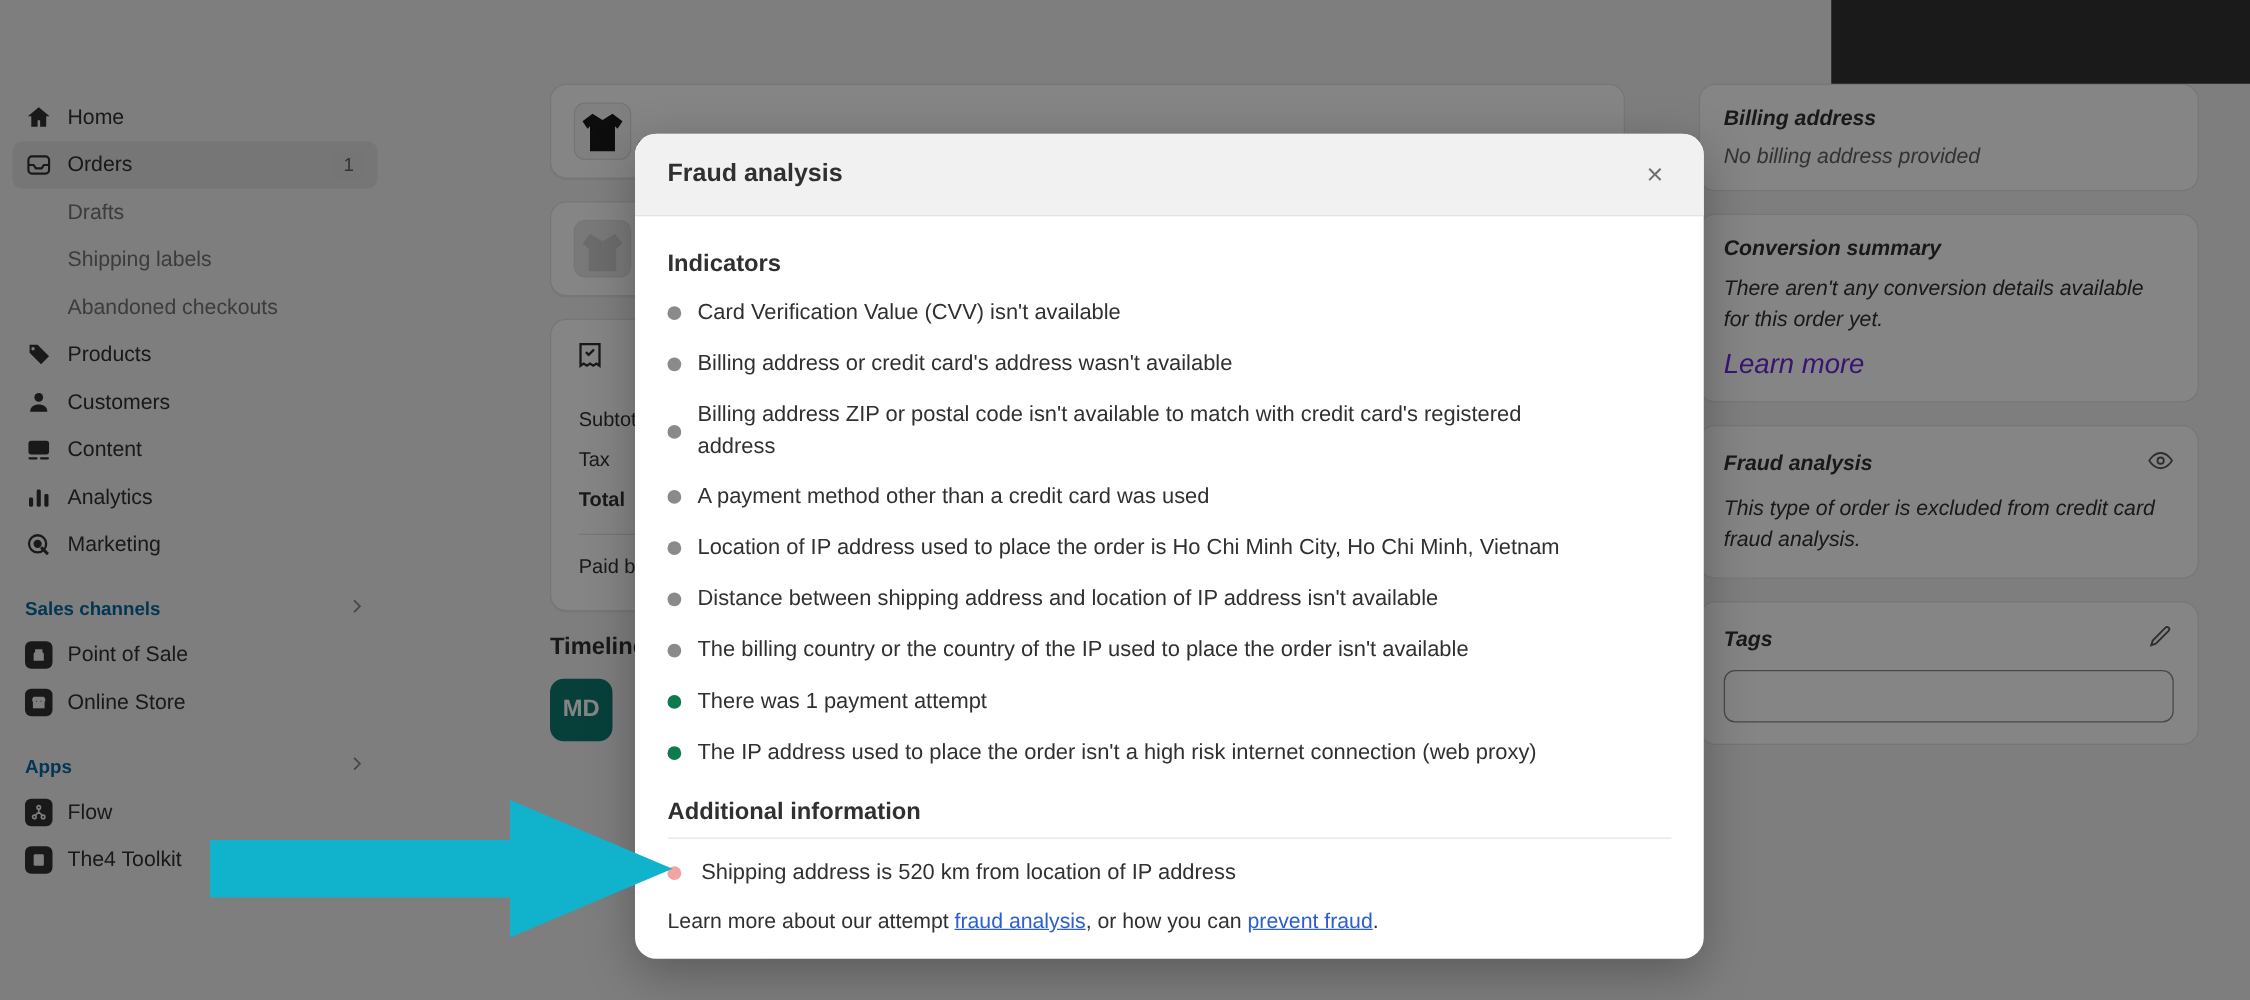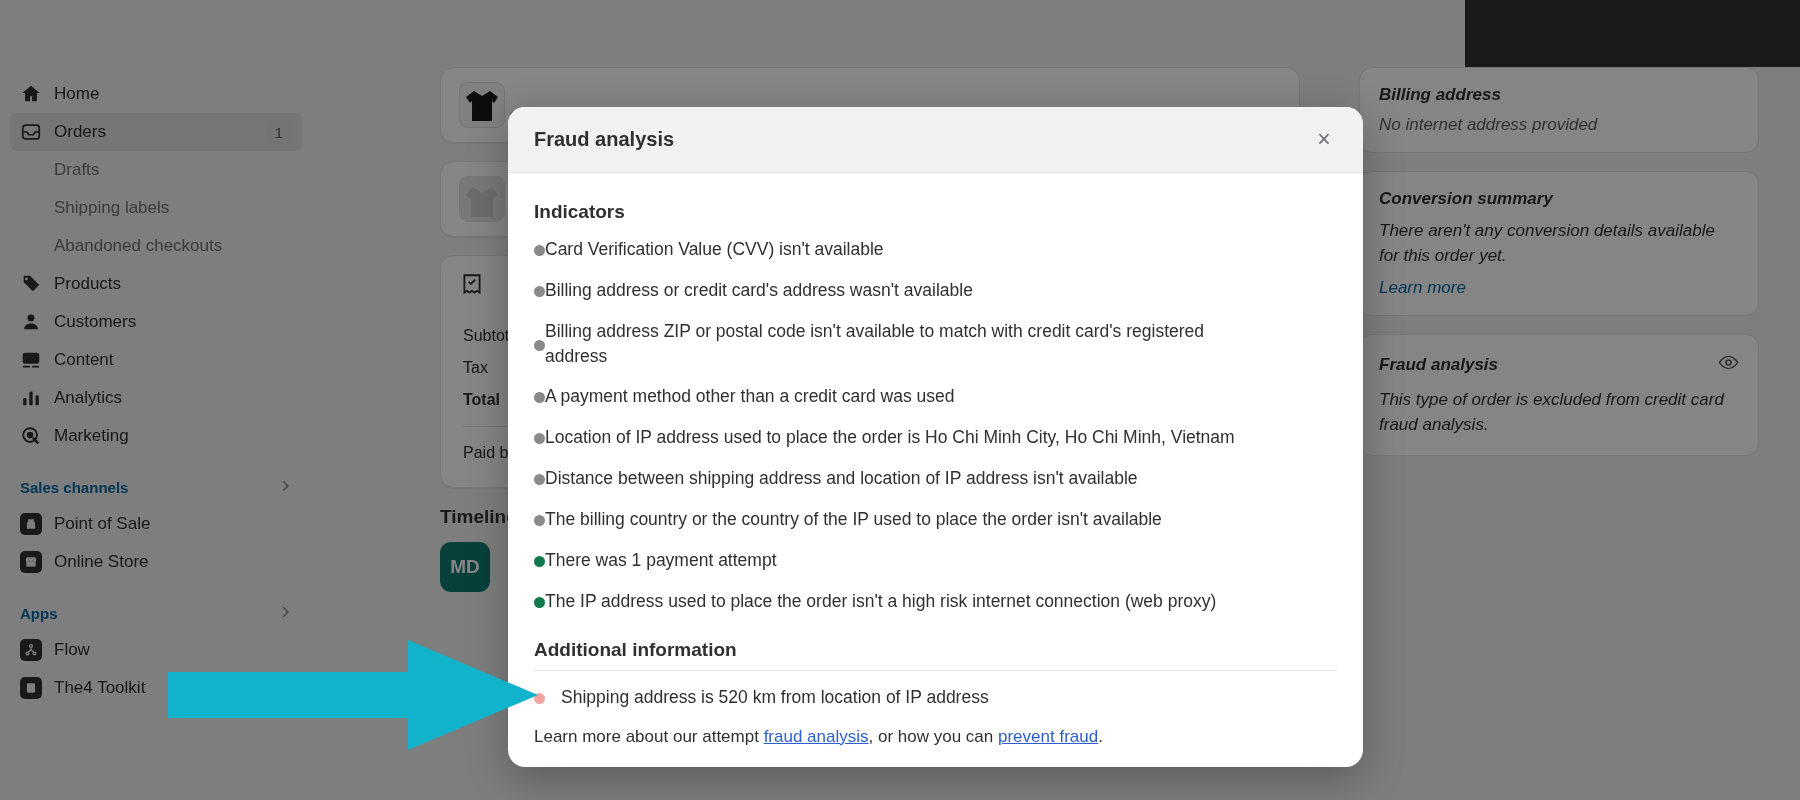--- a/index.html
+++ b/index.html
@@ -108,21 +108,21 @@
   
   .rightcol { position: absolute; left: 1359px; top: 67px; width: 400px; z-index: 2; font-style: italic; }
   .rcard {
     background: #ffffff; border: 1px solid #e3e3e3;
     border-radius: 13px; padding: 17px 19px; margin-bottom: 18px;
   }
   .rhead { display: flex; align-items: center; justify-content: space-between; margin-bottom: 11px; }
   .rtitle { font-size: 17px; font-weight: 700; color: #303030; }
   .rbody { font-size: 17px; color: #303030; line-height: 1.45; }
   .rmuted { font-size: 17px; color: #616161; }
-  .rlink { font-size: 17px; color: #0369a1; display: inline-block; margin-top: 10px; }
+  .rlink { font-size: 22px; color: #6d28d9; display: inline-block; margin-top: 10px; }
   .tagbox {
     margin-top: 11px; height: 42px;
     border: 1px solid #8a8a8a; border-radius: 9px; background: #ffffff;
   }
   .ricon { width: 21px; height: 21px; opacity: .8; }
 
   
   .dim {
     position: absolute; inset: 0;
     background: rgba(0,0,0,0.48);
@@ -157,21 +157,21 @@
     background: transparent; border: none; cursor: pointer;
   }
   .modal-body { flex: 1; overflow: hidden; padding: 28px 26px 0 26px; }
   .m-h {
     font-size: 19px; font-weight: 700; color: #303030;
     margin-bottom: 14px;
   }
   .ind-list { list-style: none; }
   .ind-li {
     display: flex; align-items: flex-start;
-    gap: 0; margin-bottom: 16px;
+    gap: 13px; margin-bottom: 16px;
   }
   .dot {
     width: 11px; height: 11px; border-radius: 50%;
     flex: none; margin-top: 8px;
   }
   .dot.neutral { background: #8a8a8a; }
   .dot.good { background: #0f7a4e; }
   .dot.warn { background: #f4a3a3; }
   .ind-txt { font-size: 17.5px; color: #303030; line-height: 1.42; }
   .addl-h {
@@ -248,39 +248,50 @@
     </div>
     <div>
       <div class="sect-title">Timeline</div>
       <div class="avatar-md">MD</div>
     </div>
   </div>
 
   <div class="rightcol">
     <div class="rcard">
       <div class="rtitle">Billing address</div>
-      <div class="rmuted" style="margin-top:10px;">No internet address provided</div>
+      <div class="rmuted" style="margin-top:10px;">No billing address provided</div>
     </div>
     <div class="rcard">
       <div class="rtitle">Conversion summary</div>
       <div class="rbody" style="margin-top:10px;">There aren't any conversion details available for this order yet.</div>
       <span class="rlink">Learn more</span>
     </div>
     <div class="rcard">
       <div class="rhead">
         <span class="rtitle">Fraud analysis</span>
         <span>
           <svg class="ricon" viewBox="0 0 24 24" fill="none" stroke="#303030" stroke-width="1.7">
             <path d="M1.6 12s3.9-7 10.4-7 10.4 7 10.4 7-3.9 7-10.4 7S1.6 12 1.6 12z"></path>
             <circle cx="12" cy="12" r="2.9"></circle>
           </svg>
         </span>
       </div>
       <div class="rbody">This type of order is excluded from credit card fraud analysis.</div>
     </div>
+    <div class="rcard">
+      <div class="rhead">
+        <span class="rtitle">Tags</span>
+        <span>
+          <svg class="ricon" viewBox="0 0 24 24" fill="none" stroke="#303030" stroke-width="1.7">
+            <path d="M16.4 3.6a2 2 0 0 1 2.9 2.9L7.6 18.2 3.4 19.6l1.4-4.2z"></path>
+          </svg>
+        </span>
+      </div>
+      <div class="tagbox"></div>
+    </div>
   </div>
 
   <div class="sidebar">
     <div class="nav-item">
       <span class="nav-ico">
         <svg width="22" height="22" viewBox="0 0 24 24" fill="#303030">
             <path d="M12 3 2.5 11h3v9h5.5v-5.5h2.2V20h5.3v-9h3z"></path>
           </svg>
       </span>
       <span class="nav-label">Home</span>

